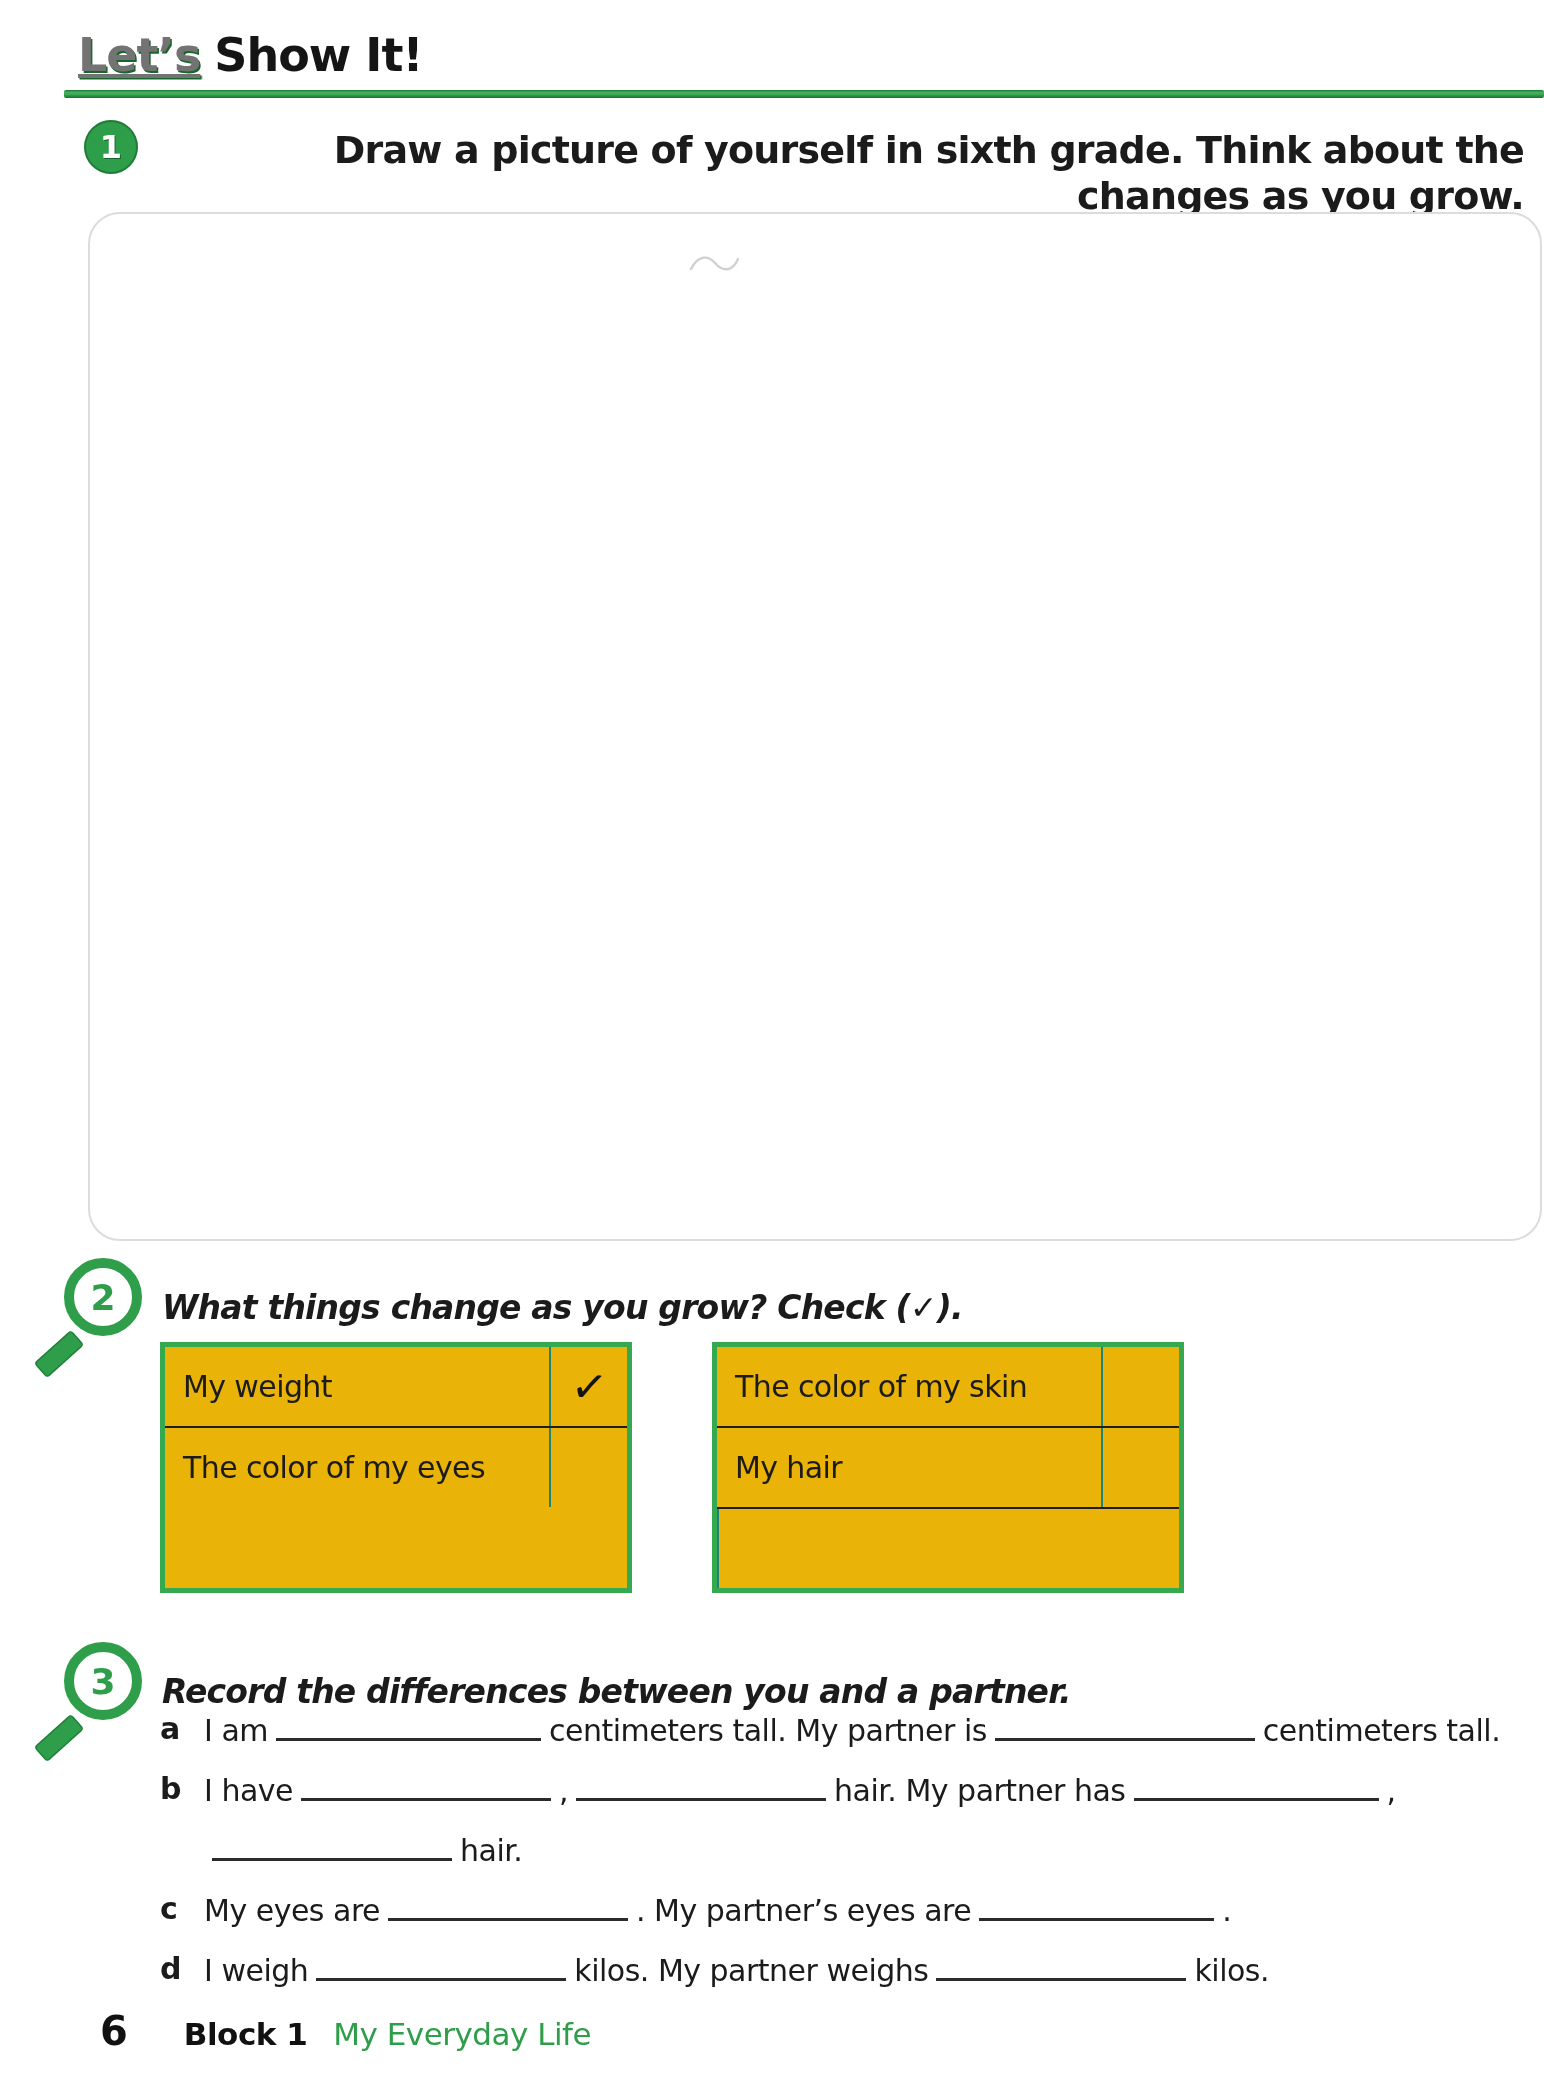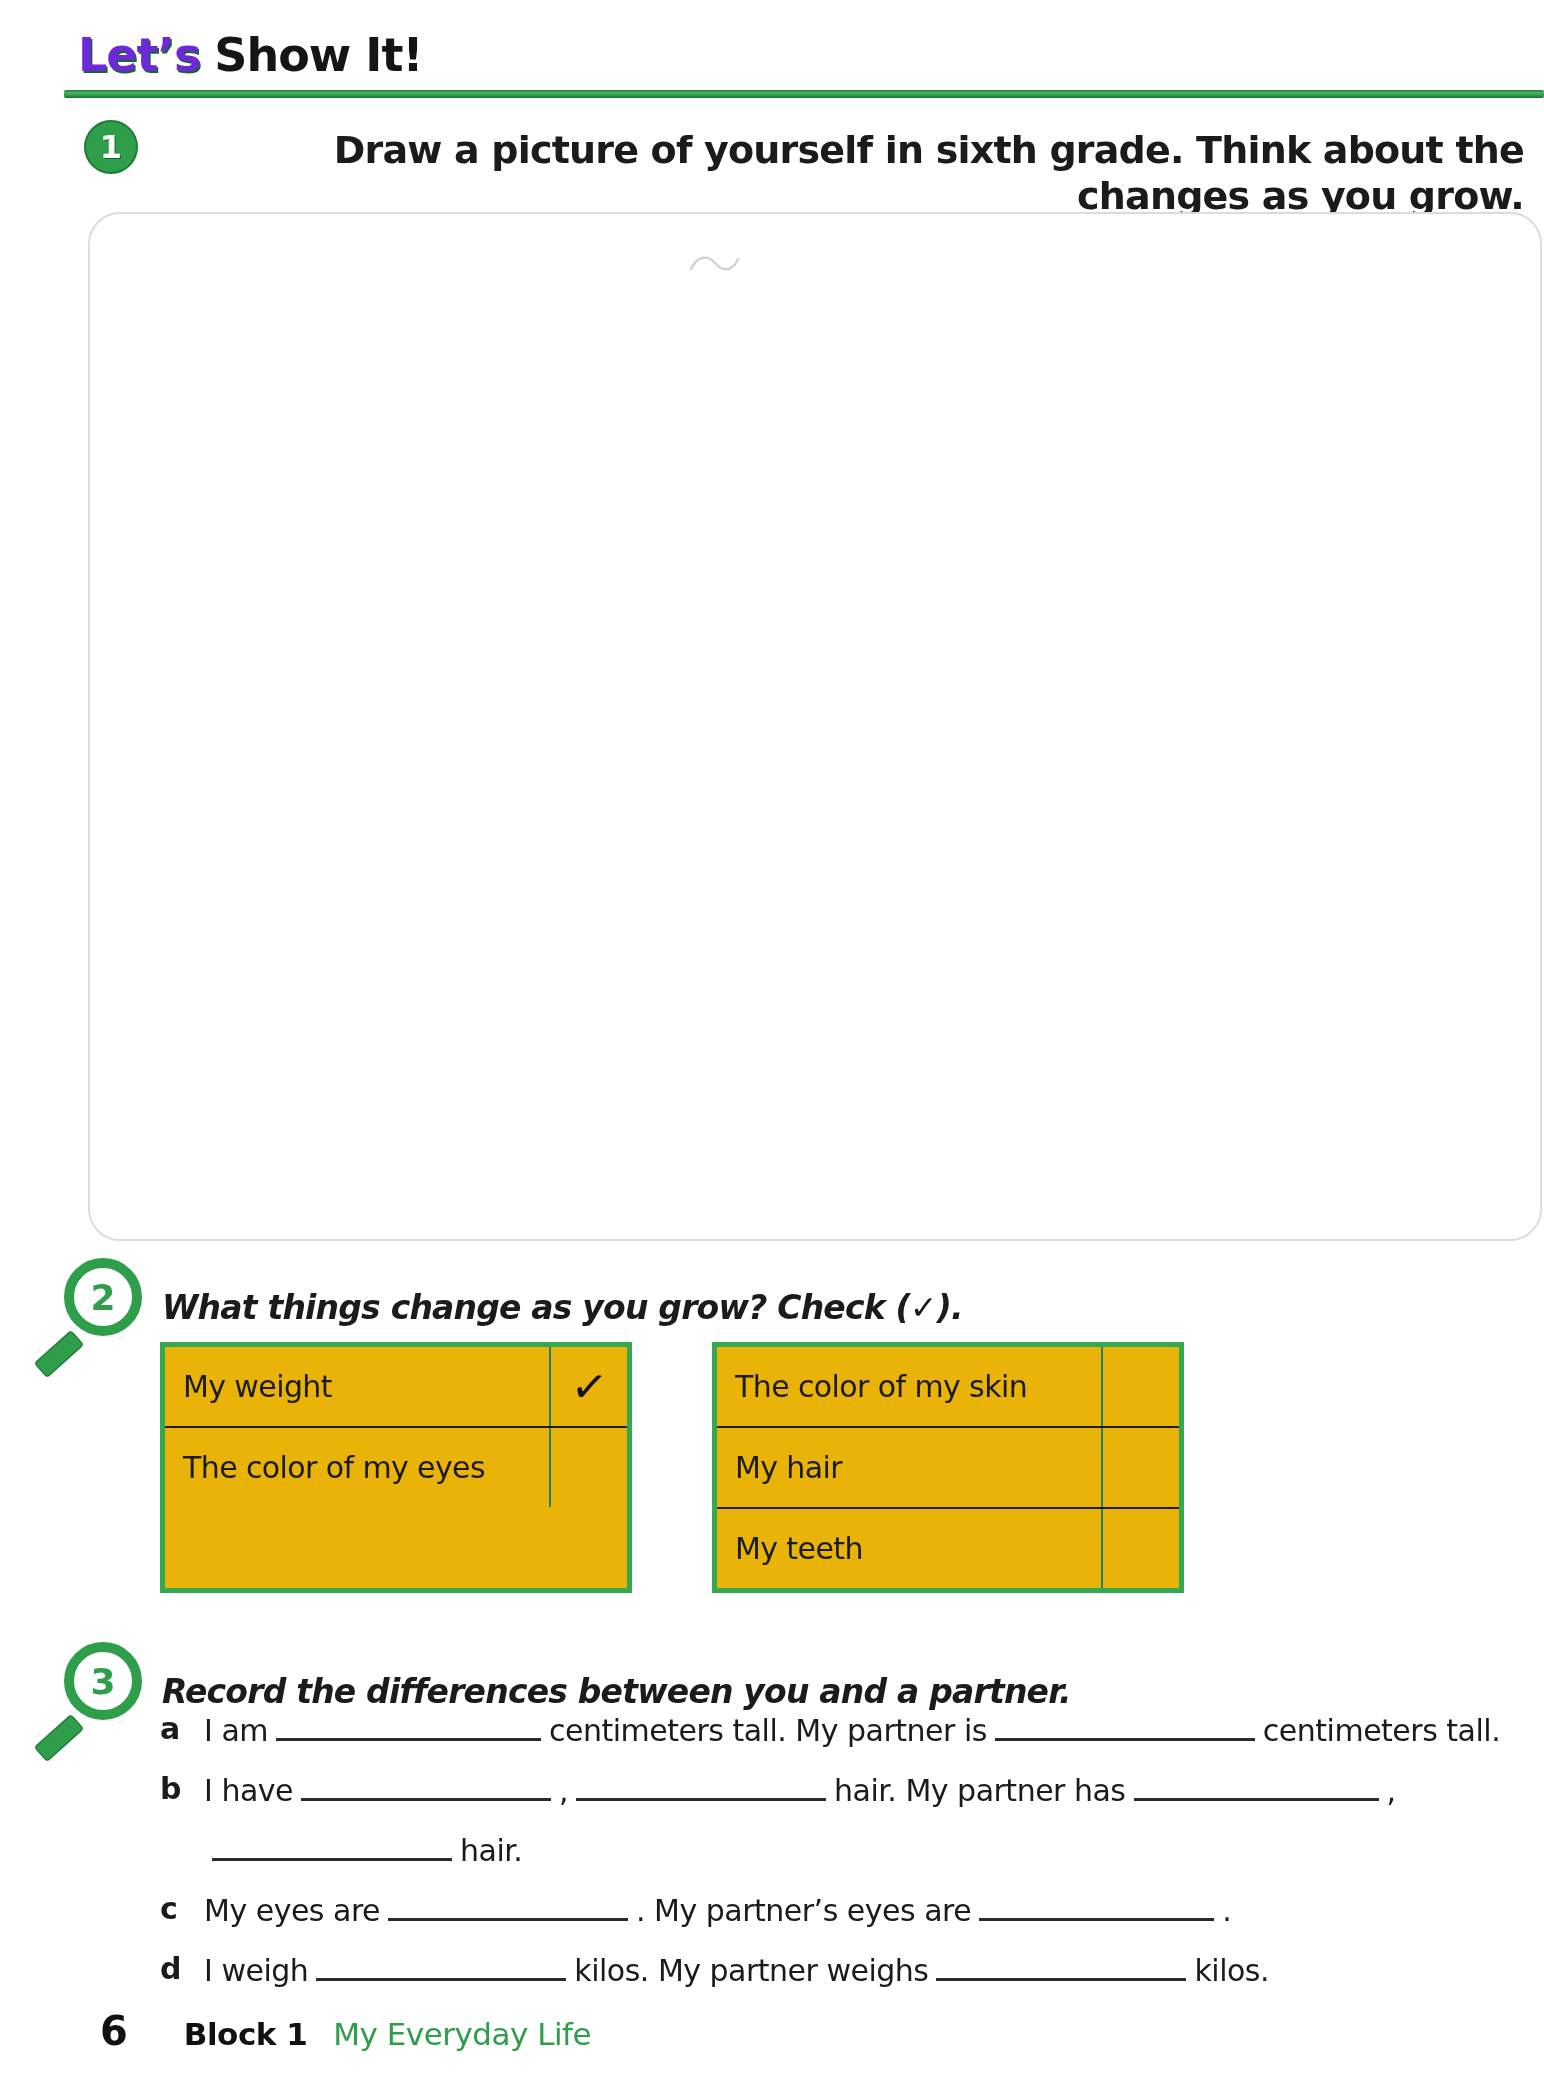--- a/index.html
+++ b/index.html
@@ -3,21 +3,21 @@
 <meta charset="utf-8">
 <style>
   html,body{margin:0;padding:0;}
   body{
     width:1544px;height:2088px;position:relative;background:#ffffff;
     font-family:"DejaVu Sans","Liberation Sans",sans-serif;color:#1b1b1b;
     overflow:hidden;
   }
   
   .header-title{position:absolute;left:78px;top:28px;font-size:46px;font-weight:bold;letter-spacing:-1px;white-space:nowrap;}
-  .title-green{color:#6d28d9;text-shadow:1.5px 1.5px 0 #17662b;}
+  .title-green{color:#737373;text-shadow:1.5px 1.5px 0 #17662b;text-decoration:underline;}
   .title-black{color:#151515;margin-left:14px;}
   .green-rule{position:absolute;left:64px;top:90px;width:1480px;height:8px;border-radius:2px;
     background:linear-gradient(180deg,#1d7c35 0%,#4bb363 35%,#2f9e4a 65%,#16702c 100%);}
   
   .activity1{position:absolute;left:84px;top:120px;display:flex;gap:20px;width:1440px;align-items:flex-start;}
   .num-badge{width:54px;height:54px;border-radius:50%;background:#2f9e4a;flex:0 0 auto;
     display:flex;align-items:center;justify-content:center;color:#ffffff;font-weight:bold;font-size:32px;
     box-shadow:inset 0 0 0 2px rgba(10,60,25,.35);text-shadow:1px 1px 0 #17662b;}
   .instruction{font-size:38px;font-weight:bold;letter-spacing:-0.8px;line-height:1.2;padding-top:8px;text-align:right;}
   
@@ -98,21 +98,20 @@
   <div class="ctable">
       <div class="trow">
         <div class="tlabel">The color of my skin</div>
         <div class="tcheck"></div>
       </div>
       <div class="trow">
         <div class="tlabel">My hair</div>
         <div class="tcheck"></div>
       </div>
       <div class="trow">
-        <div class="tlabel">My teeth</div>
         <div class="tcheck"></div>
       </div>
     </div>
 </div>
 
 <div class="magnifier mag3">
   <div class="mag-handle"></div>
   <div class="mag-ring">3</div>
 </div>
 <div class="section-heading heading3">Record the differences between you and a partner.</div>

